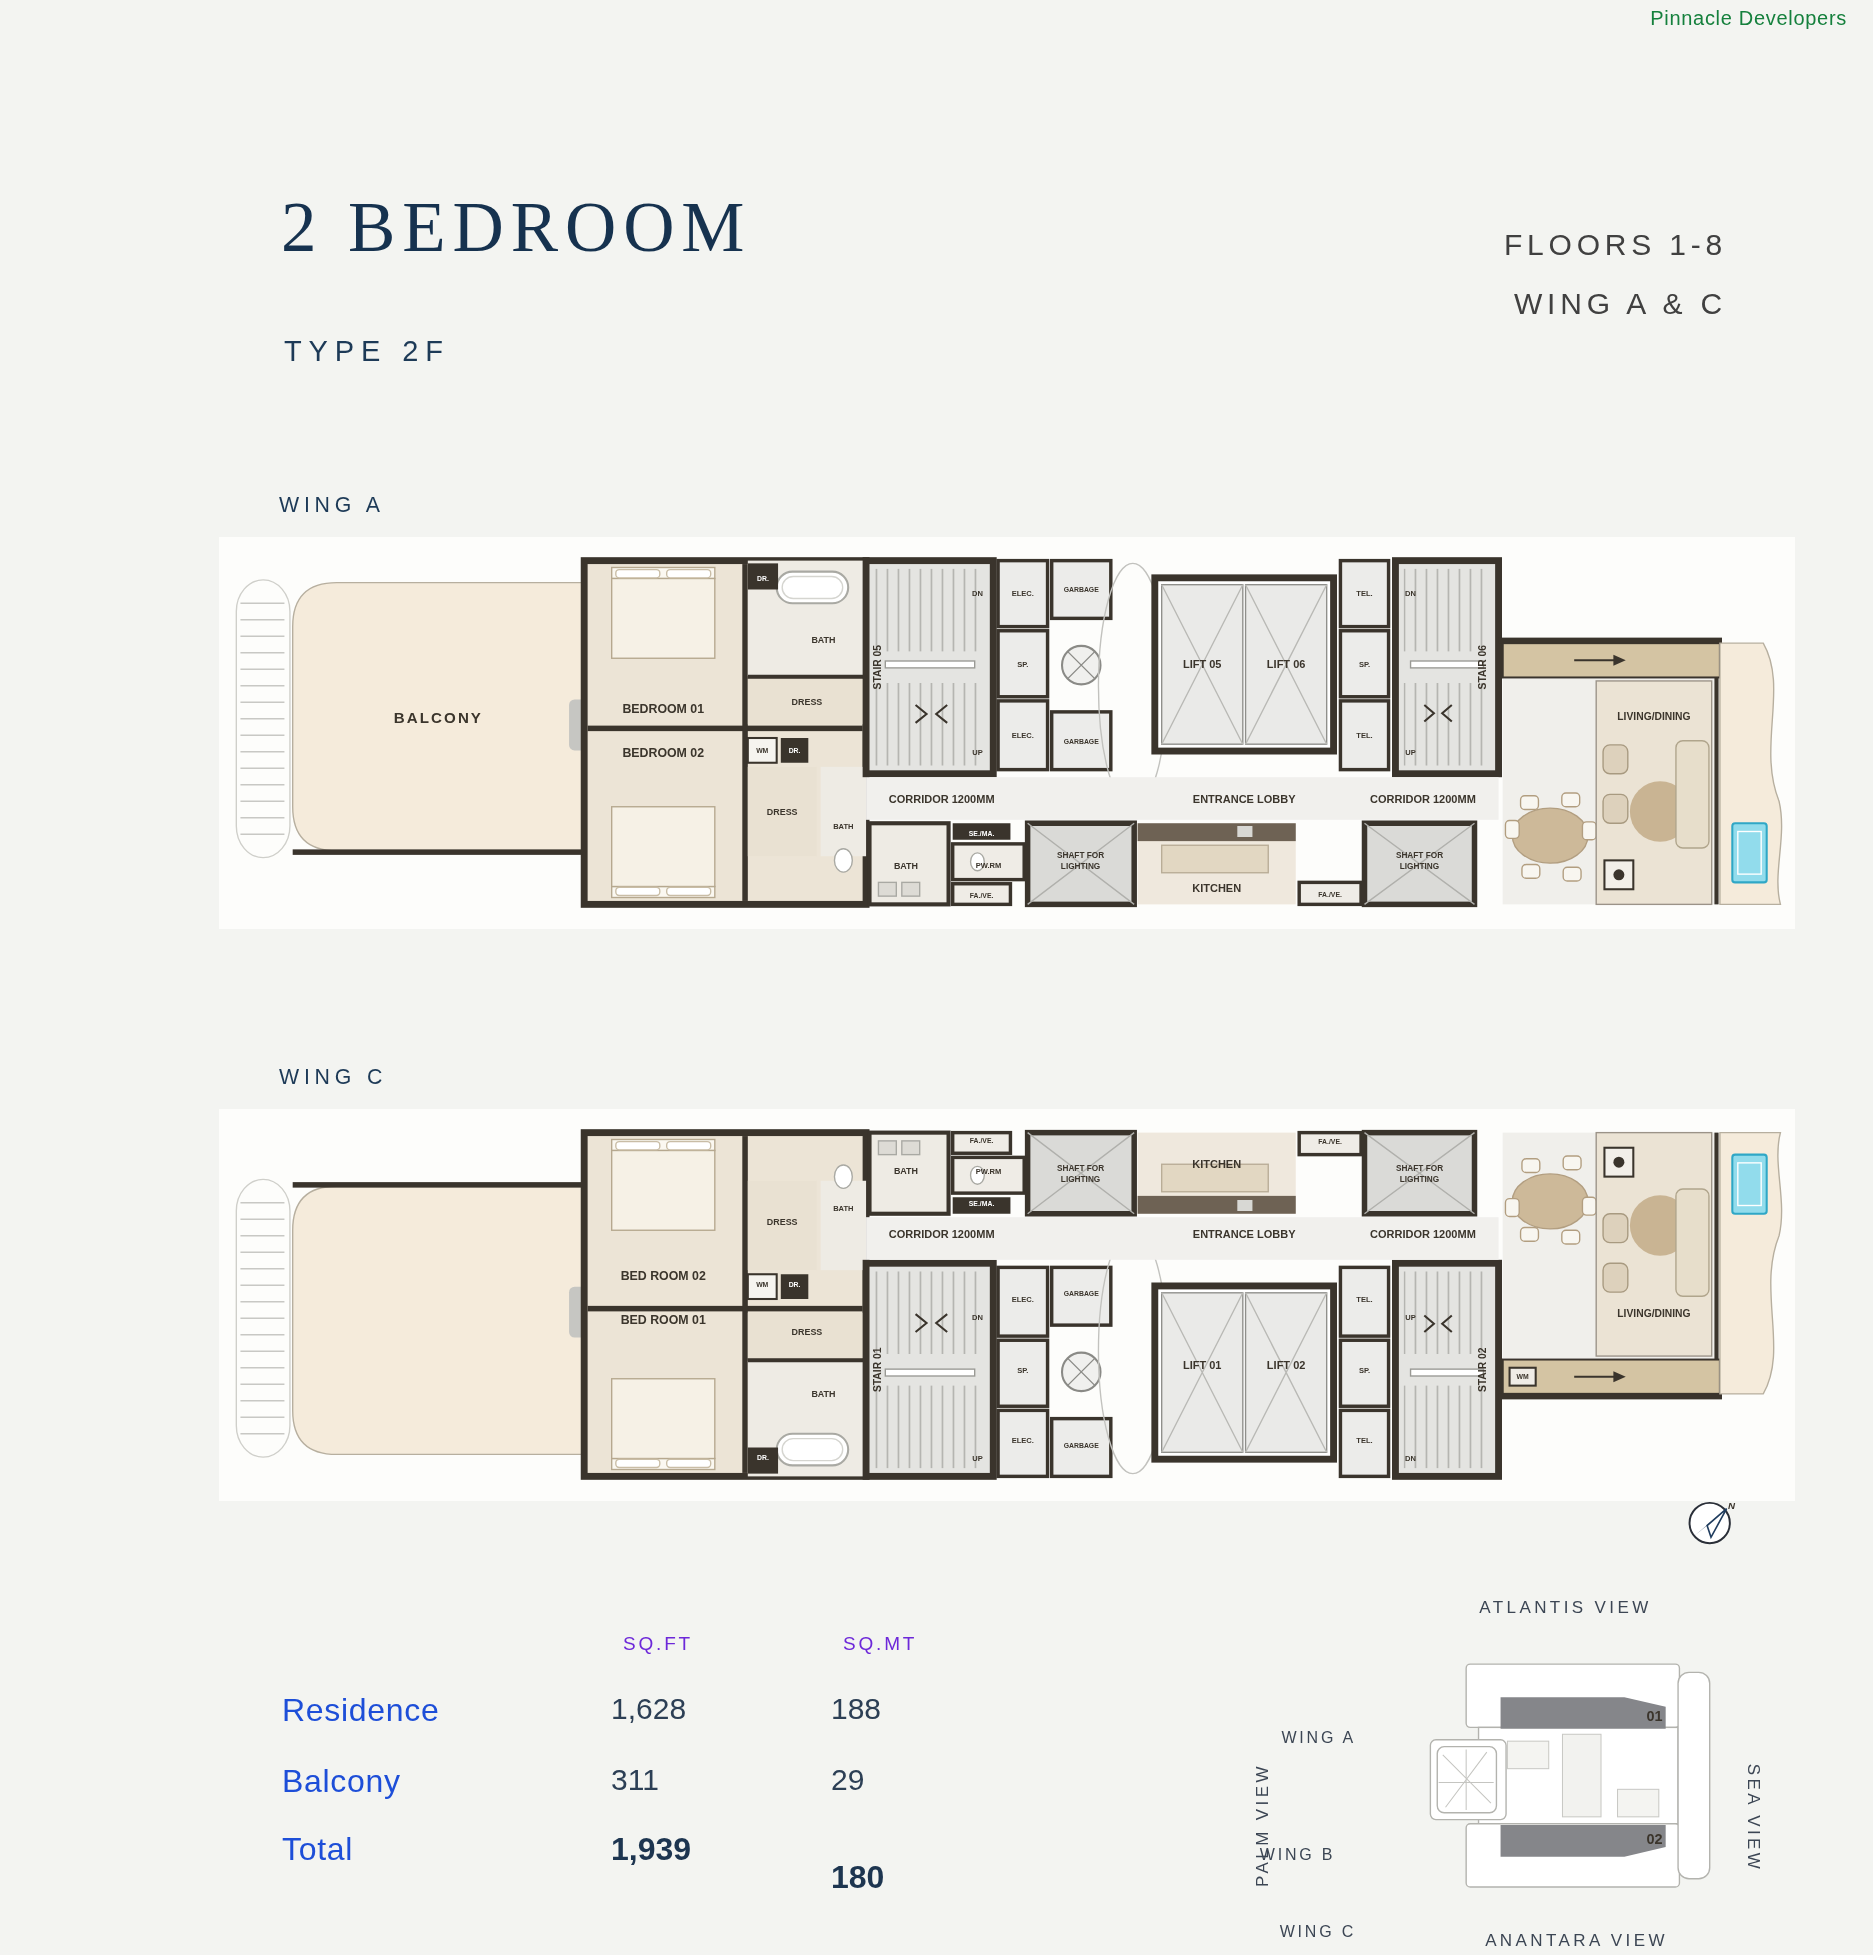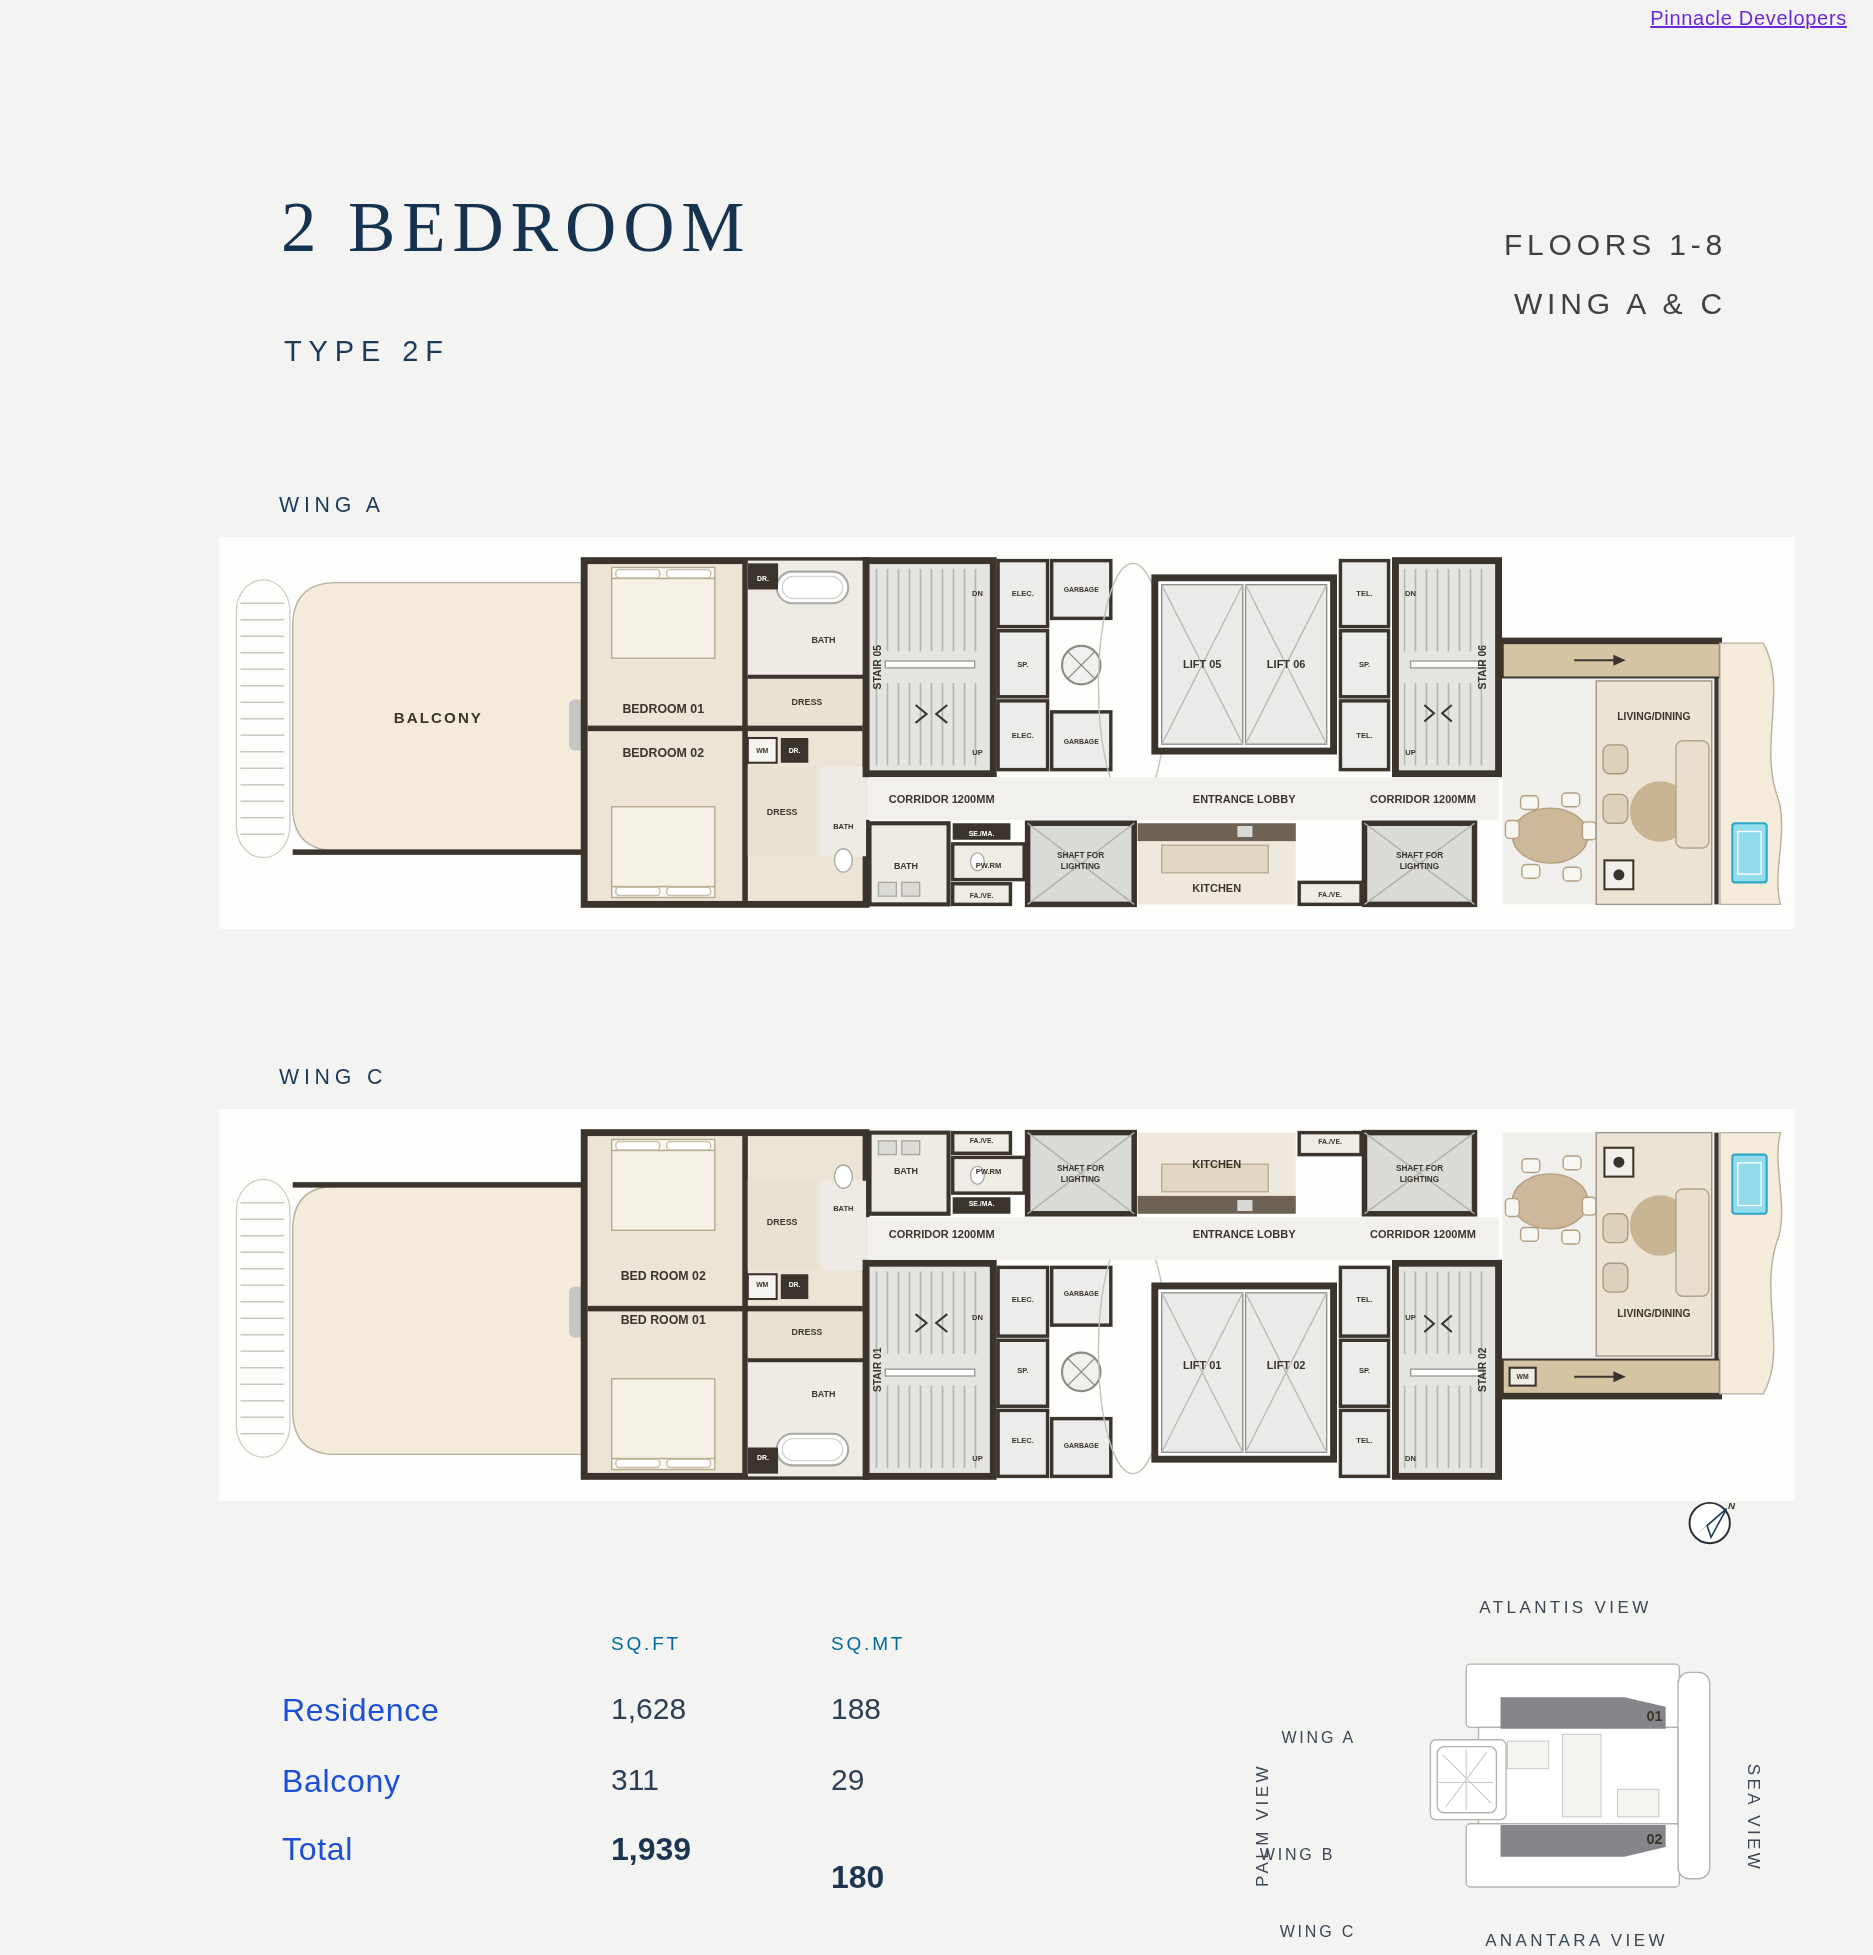--- a/index.html
+++ b/index.html
@@ -4,34 +4,34 @@
 <style>
   html,body{margin:0;padding:0;}
   body{
     width:1873px;height:1955px;position:relative;overflow:hidden;
     background:#f3f4f1;
     font-family:"Liberation Sans",sans-serif;
     color:#24384e;
   }
   .abs{position:absolute;}
   
-  .brand{top:6.9px;right:26px;font-size:20px;letter-spacing:0.7px;color:#6d28d9;font-weight:400;text-decoration:underline;}
+  .brand{top:6.9px;right:26px;font-size:20px;letter-spacing:0.7px;color:#15803d;font-weight:400;}
   .title{left:281px;top:187px;font-family:"Liberation Serif","DejaVu Serif",serif;font-size:71px;letter-spacing:6.9px;color:#16324f;font-weight:400;white-space:nowrap;}
   .subtitle{left:284px;top:311px;font-size:29px;letter-spacing:6.9px;color:#1d3a57;font-weight:400;margin-top:24px;}
   .floors-block{top:215px;right:146px;text-align:right;font-size:30px;letter-spacing:4.8px;color:#404040;line-height:59px;font-weight:400;}
   
   .wing-label{font-size:21.3px;letter-spacing:4.8px;color:#1d3a57;font-weight:500;}
   .band{background:#fdfdfb;}
   .plan{display:block;width:1562px;height:385px;margin:3.4px 0 0 6.9px;}
   
   text{font-family:"Liberation Sans",sans-serif;fill:#3b352c;font-weight:bold;}
   text.tw{fill:#ffffff;}
   text.mid{text-anchor:middle;}
   
-  .th{font-size:19px;letter-spacing:2.8px;color:#0369a1;font-weight:500;}
+  .th{font-size:19px;letter-spacing:2.8px;color:#6d28d9;font-weight:500;margin-left:12px;}
   .row-label{font-size:32px;color:#1d4ed8;font-weight:400;letter-spacing:0.7px;}
   .row-val{font-size:30px;color:#2c3f55;font-weight:400;}
   .bold .row-val{font-weight:700;font-size:32px;color:#1d3550;}
   
   .map-label{font-size:17px;letter-spacing:3.4px;color:#3c4654;font-weight:400;}
   .map-wing{font-size:16px;letter-spacing:2.8px;color:#3c4654;text-align:right;width:117px;}
   .vert{width:165px;height:18px;text-align:center;}
 </style>
 </head>
 <body>

